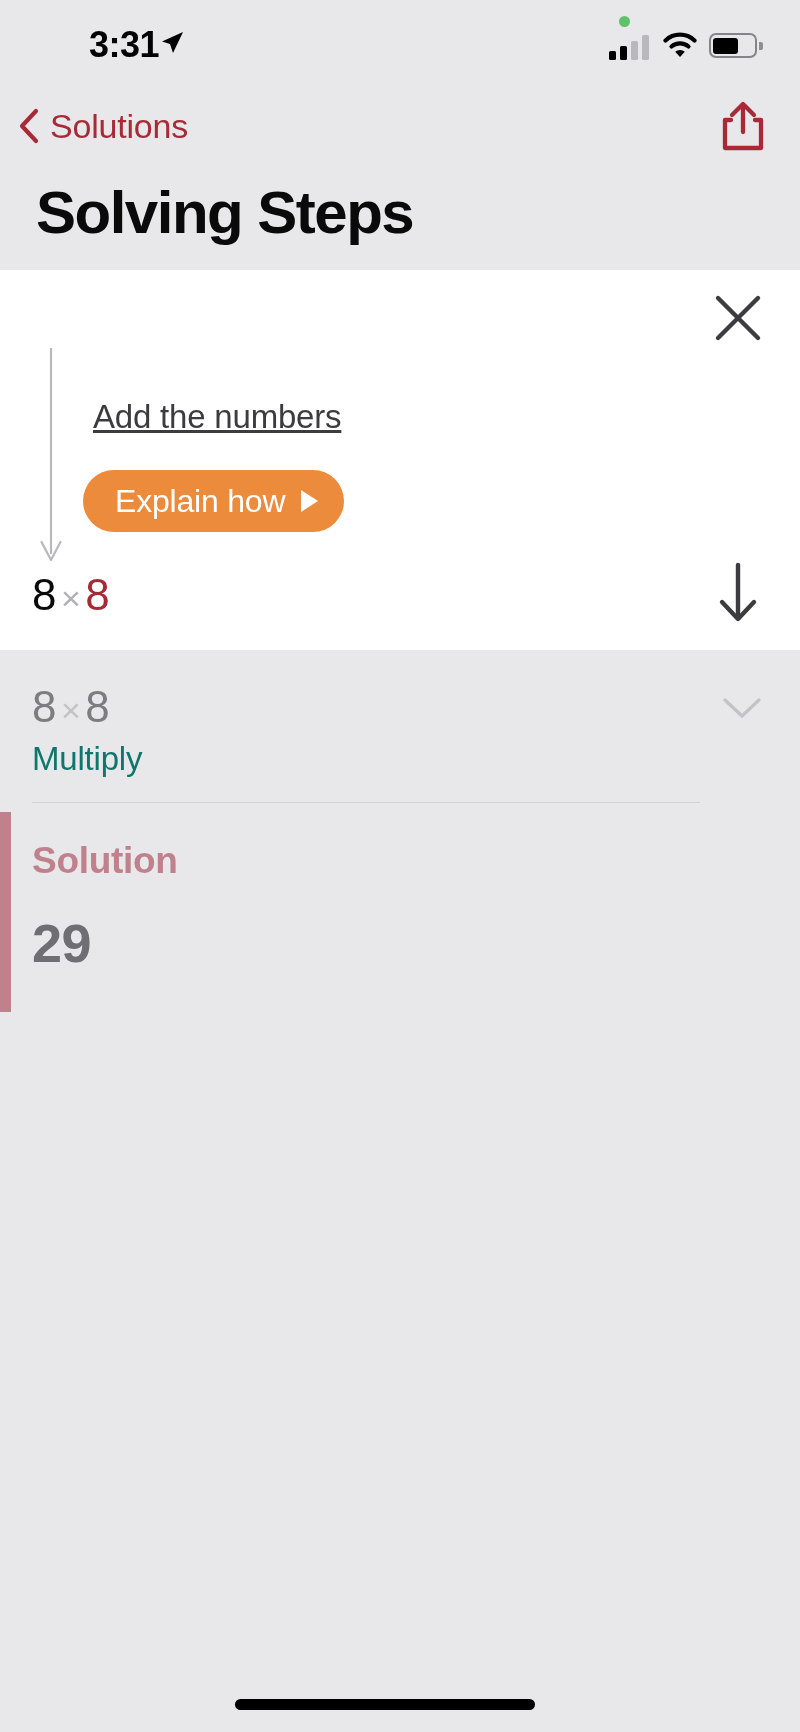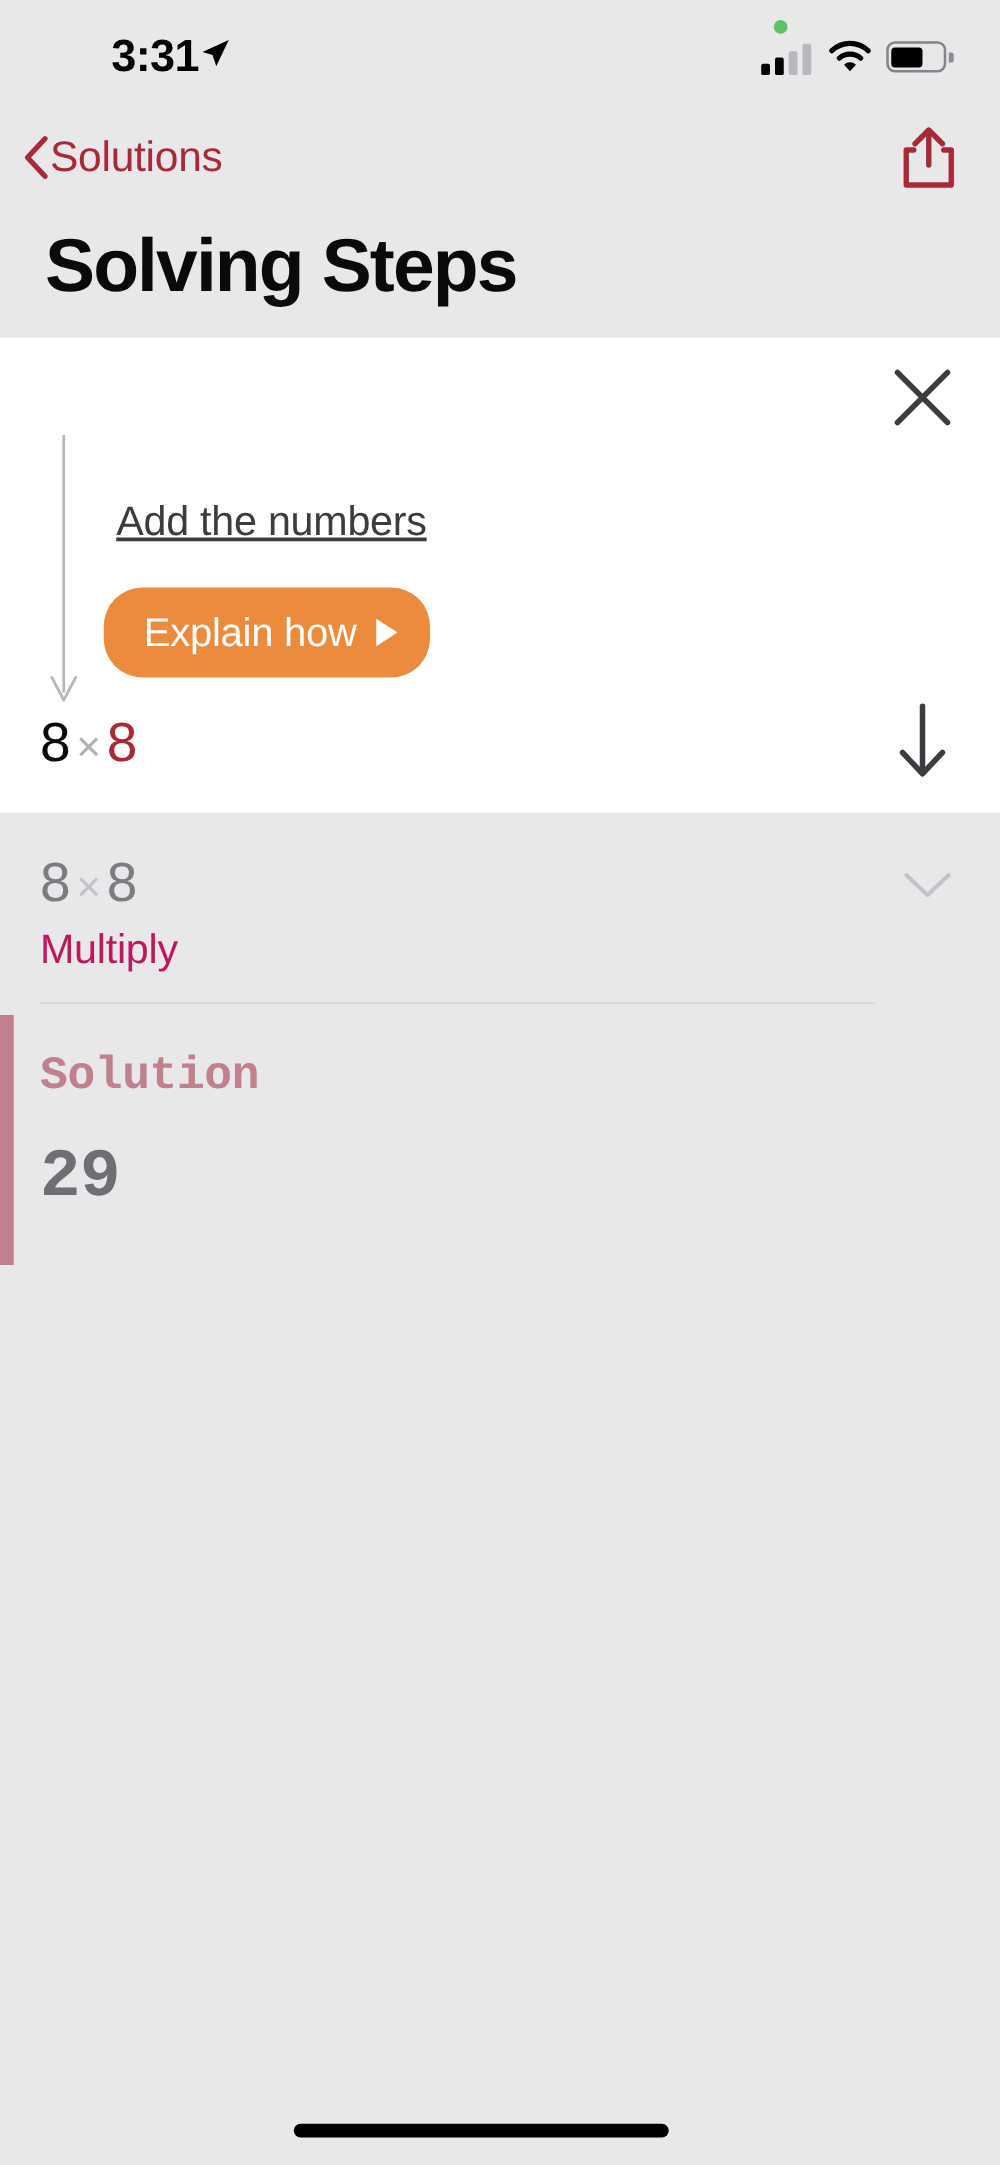--- a/index.html
+++ b/index.html
@@ -56,21 +56,21 @@
   }
   #battery-cap {
     position:absolute; left: 50px; top: 9px;
     width: 3.5px; height: 8px; border-radius: 0 2px 2px 0; background: #8d8d92;
   }
 
   
   #nav-bar { position: absolute; top: 96px; left: 0; width: 800px; height: 74px; }
   #back-button {
     position: absolute; left: 18px; top: 0;
-    display: flex; align-items: center; 
+    display: flex; align-items: center; gap: 10px;
     height: 60px; cursor: pointer;
   }
   #back-chevron { width: 22px; height: 36px; }
   #back-label { font-size: 34px; color: #a82a37; letter-spacing: -0.2px; }
   #share-button {
     position: absolute; right: 28px; top: 2px;
     width: 58px; height: 58px; cursor: pointer;
   }
 
   
@@ -106,21 +106,21 @@
     width: 40px; height: 220px;
   }
 
   #step-description {
     position: absolute; left: 93px; top: 128px;
     font-size: 33px; color: #3c3c40; letter-spacing: -0.2px; text-decoration: underline;
   }
 
   #explain-how-button {
     position: absolute; left: 83px; top: 200px;
-    height: 72px; padding: 0 26px 0 32px;
+    height: 62px; padding: 0 26px 0 32px;
     background: #ec8b3c; border-radius: 31px;
     display: flex; align-items: center; gap: 16px;
     cursor: pointer; border: none;
   }
   #explain-how-label {
     font-size: 32px; color: #ffffff; letter-spacing: -0.2px;
     font-family: "Liberation Sans", sans-serif;
   }
   #explain-how-caret {
     width: 0; height: 0;
@@ -152,31 +152,31 @@
     font-size: 44px; letter-spacing: -0.5px; color: #7c7c81;
     white-space: nowrap;
   }
   #pending-expr .times { color: #c2c2c7; font-size: 34px; padding: 0 5px; }
   #pending-chevron {
     position: absolute; right: 36px; top: 44px;
     width: 44px; height: 28px; cursor: pointer;
   }
   #pending-description {
     position: absolute; left: 32px; top: 90px;
-    font-size: 33px; color: #be185d; letter-spacing: -0.2px;
+    font-size: 33px; color: #0f766e; letter-spacing: -0.2px;
   }
   #pending-divider {
     position: absolute; left: 32px; top: 152px;
     width: 668px; height: 1px; background: #d2d2d7;
   }
 
   
   #solution-block {
     position: absolute; left: 0; top: 812px;
-    width: 800px; height: 200px; font-family: Liberation Mono, monospace;
+    width: 800px; height: 200px;
   }
   #solution-accent-bar {
     position: absolute; left: 0; top: 0;
     width: 11px; height: 200px; background: #c0808c;
   }
   #solution-label {
     position: absolute; left: 32px; top: 28px;
     font-size: 37px; font-weight: 700; color: #c0808c; letter-spacing: -0.3px;
   }
   #solution-value {

